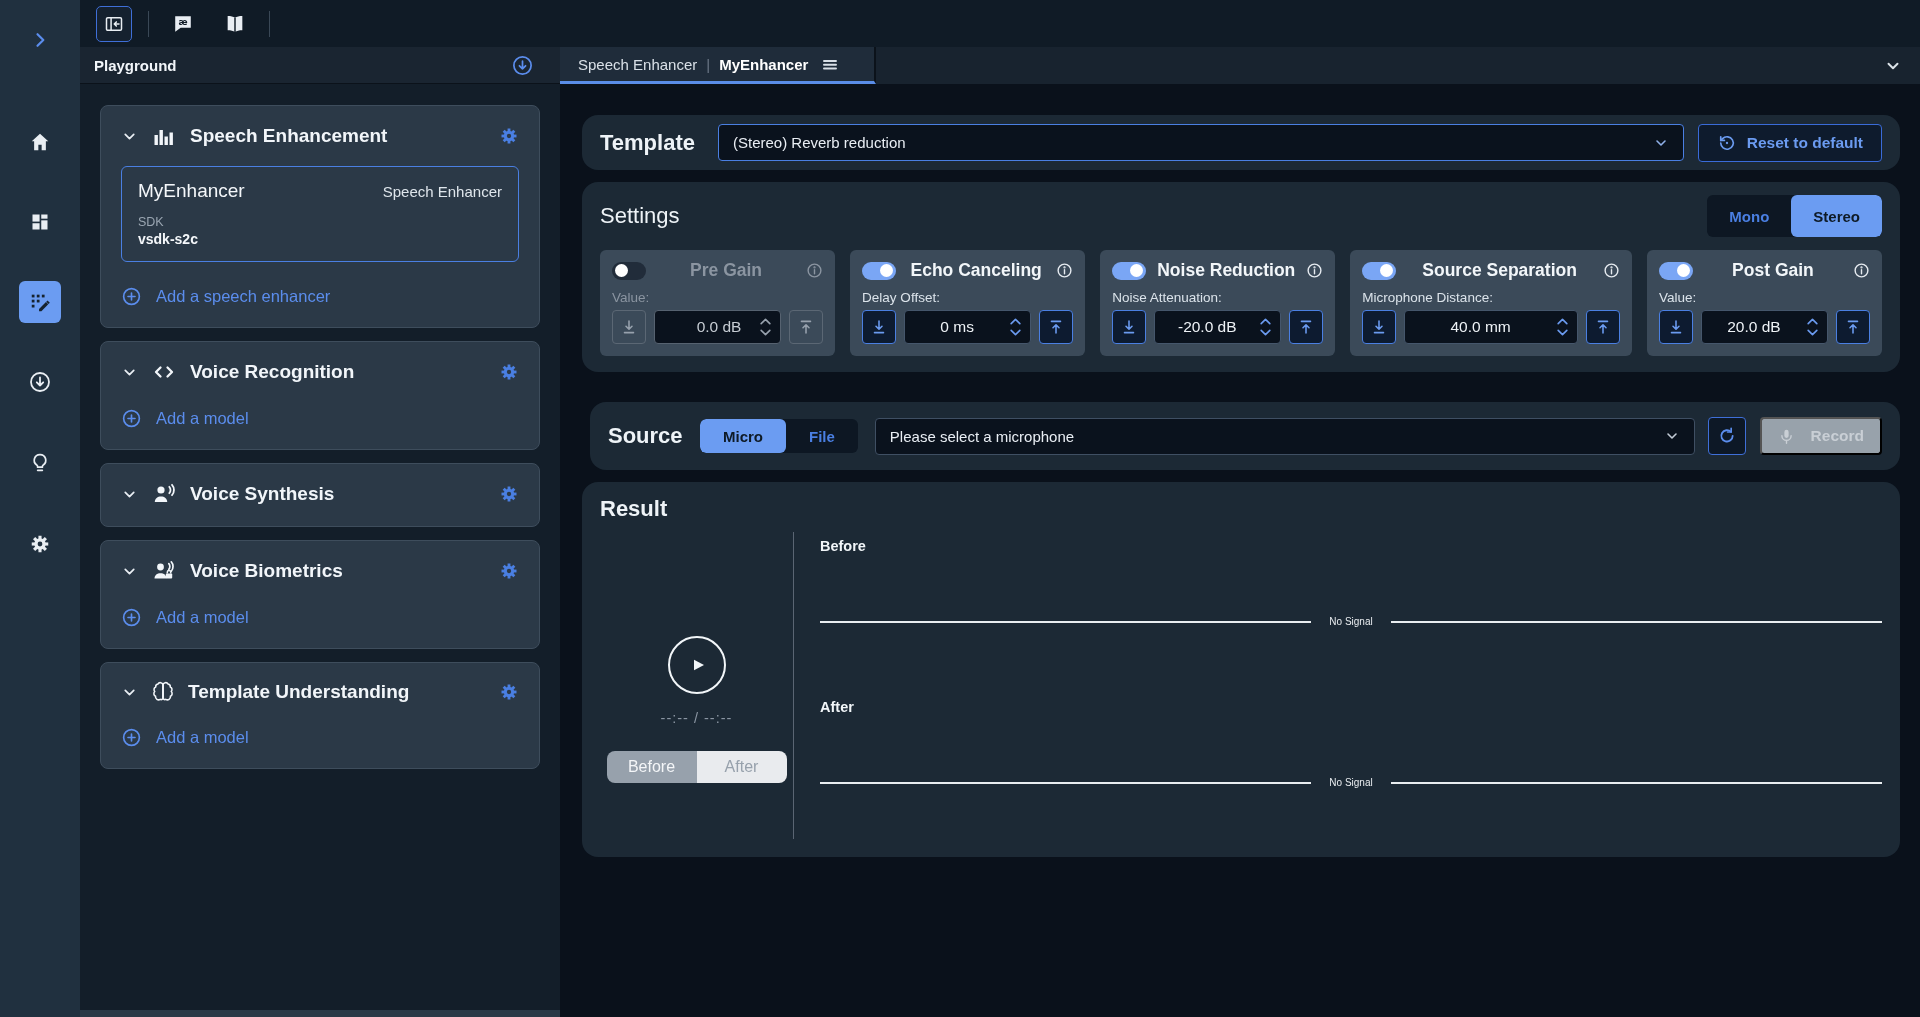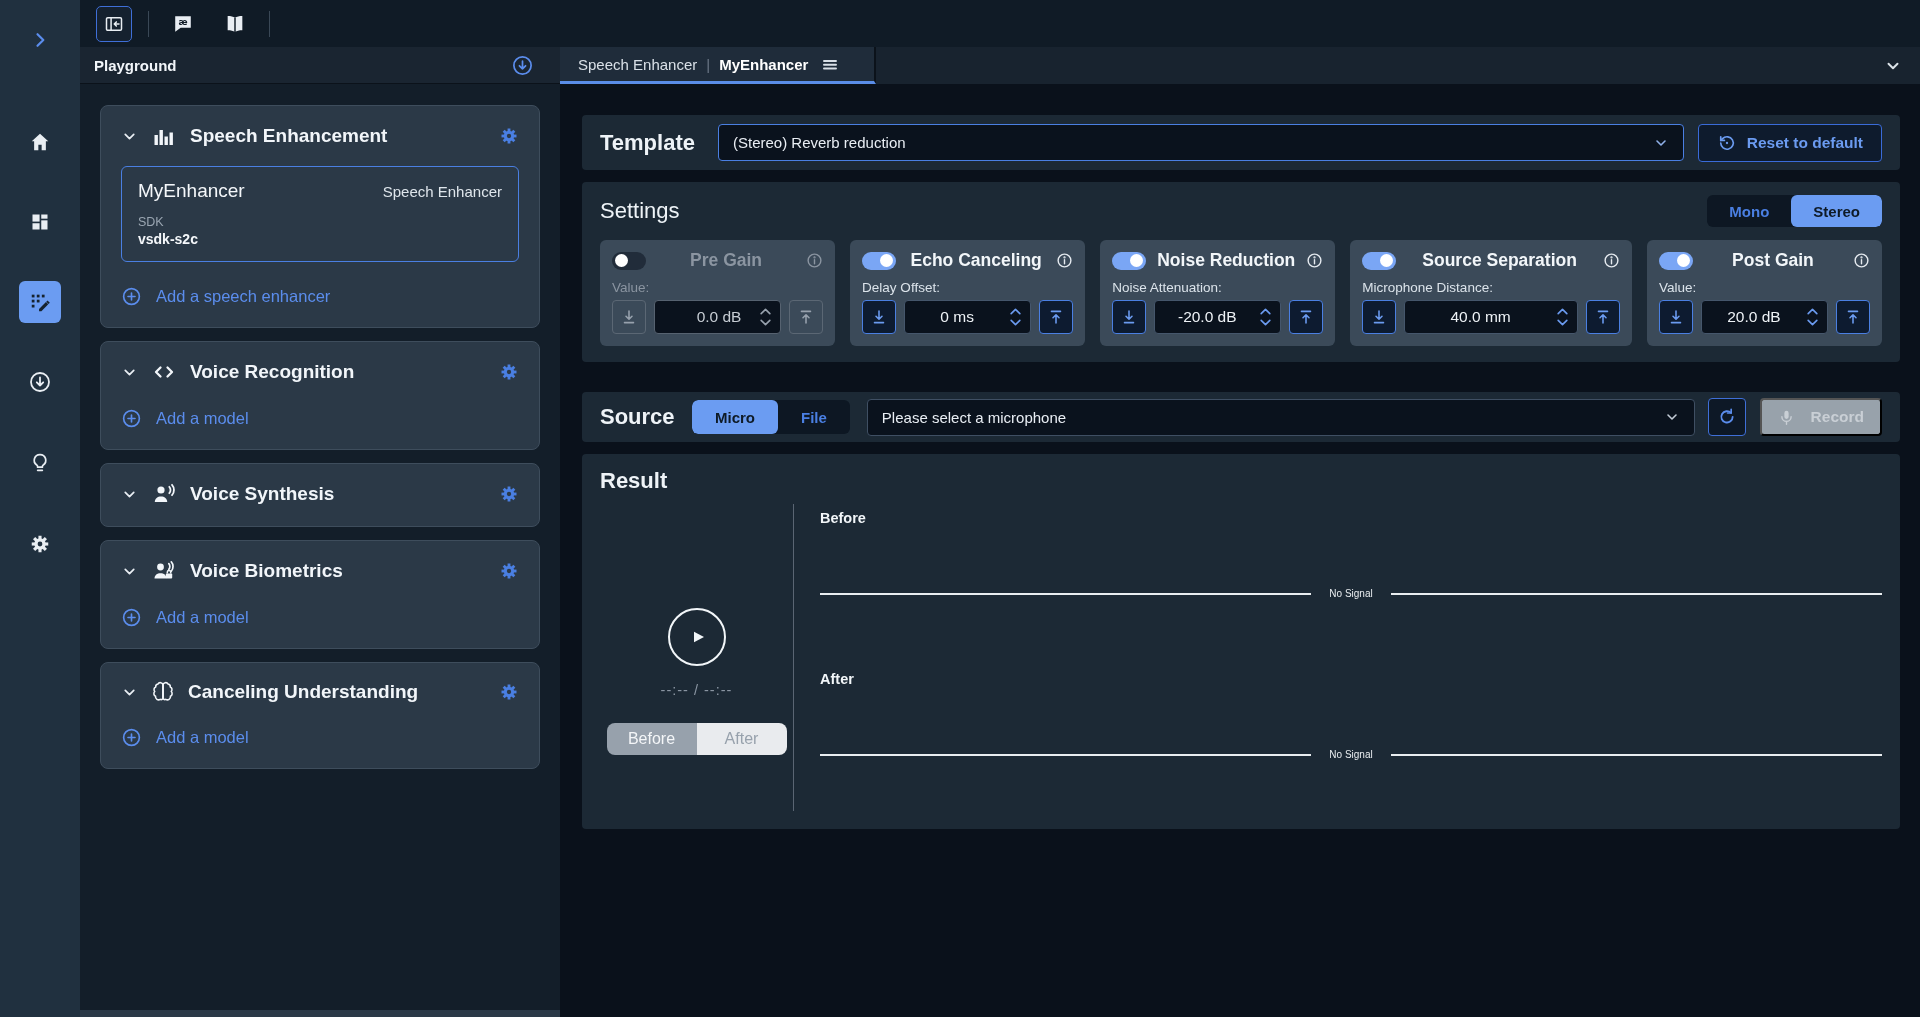--- a/index.html
+++ b/index.html
@@ -46,36 +46,36 @@
   .main { position:absolute; left:560px; top:47px; width:1360px; height:970px; background:#0a111b; }
   .tabbar { height:37px; background:#18232f; display:flex; align-items:stretch; position:relative; }
   .tab { width:316px; background:#1f2c3a; border-right:2px solid #0b121a; border-bottom:3px solid #5a8de8; display:flex; align-items:center; padding:0 14px 0 18px; gap:9px; cursor:pointer; }
   .tab-group { font-size:15px; color:#d9e0e7; }
   .tab-pipe { color:#6a7685; font-size:15px; }
   .tab-name { font-size:15px; font-weight:bold; color:#ffffff; }
   .tab-menu { color:#d9e0e7; margin-left:4px; cursor:pointer; }
   .tab-caret { position:absolute; right:18px; top:10px; color:#dce3e9; cursor:pointer; }
 
   .content { padding:0 20px 0 22px; }
-  .panel { background:#1c2935; border-radius:4px; }
+  .panel { background:#1c2935; border-radius:16px; }
 
   
   .tpl { margin-top:31px; height:55px; display:flex; align-items:center; padding:0 18px; }
   .tpl-label { font-size:22px; font-weight:bold; width:118px; }
   .select { height:37px; background:#0a121d; border-radius:4px; display:flex; align-items:center; padding:0 14px; font-size:15px; color:#e9eef4; cursor:pointer; }
   .select .sel-caret { margin-left:auto; color:#8fb0e8; }
   .tpl-select { flex:1; border:1px solid #4a7fe2; }
   .reset-btn { margin-left:14px; height:38px; padding:0 18px; border:1px solid #3a6bd8; border-radius:4px; background:#0e1b2d; color:#6b9bf0; font-size:15.5px; font-weight:bold; display:flex; align-items:center; gap:10px; cursor:pointer; }
 
   
   .settings { margin-top:12px; padding:13px 18px 16px 18px; }
   .set-head { display:flex; align-items:center; }
   .set-title { font-size:22px; font-weight:normal; flex:1; }
   .seg { display:flex; background:#0d1723; border-radius:6px; overflow:hidden; }
-  .seg-btn { height:32px; padding:0 22px; display:flex; align-items:center; font-size:15px; font-weight:bold; color:#4a7fe2; cursor:pointer; }
+  .seg-btn { height:42px; padding:0 22px; display:flex; align-items:center; font-size:15px; font-weight:bold; color:#4a7fe2; cursor:pointer; }
   .seg-btn.on { background:#6b9cf2; color:#0e1a26; border-radius:6px; }
   .cards { margin-top:13px; display:flex; gap:15px; }
   .scard { background:#3b4a59; border-radius:6px; padding:10px 12px 12px 12px; flex:1; }
   .scard.wide { flex:1.22; }
   .scard-head { display:flex; align-items:center; }
   .toggle { width:34px; height:18px; border-radius:9px; position:relative; cursor:pointer; flex:none; }
   .toggle.on { background:#7aa6f5; }
   .toggle.off { background:#212c3a; }
   .toggle .knob { width:13px; height:13px; border-radius:50%; background:#fff; position:absolute; top:2.5px; }
   .toggle.on .knob { right:3px; } .toggle.off .knob { left:3px; }
@@ -87,21 +87,21 @@
   .num-input { flex:1; height:34px; background:#0a121d; border:1px solid #45566b; border-radius:4px; display:flex; align-items:center; padding:0 8px 0 0; }
   .num-val { flex:1; text-align:center; font-size:15.5px; color:#eef2f6; }
   .spin { display:flex; flex-direction:column; gap:2px; color:#6b9bf0; cursor:pointer; }
   .scard.disabled .scard-title, .scard.disabled .scard-param, .scard.disabled .scard-info { color:#8b95a1; }
   .scard.disabled .mini-btn { border-color:#5b6774; color:#97a1ad; background:transparent; }
   .scard.disabled .num-input { border-color:#566270;padding-left:24px; }
   .scard.disabled .num-val { color:#c6ccd3; }
   .scard.disabled .spin { color:#97a1ad; }
 
   
-  .source { margin-top:30px; height:50px; display:flex; align-items:center; padding:0 18px; }
+  .source { margin-top:30px; height:68px; display:flex; align-items:center; padding:0 18px;margin-left:8px; }
   .src-label { font-size:22px; font-weight:bold; width:92px; }
   .src-seg { margin-right:17px; }
   .src-seg .seg-btn { padding:0 23px; height:34px; }
   .src-select { flex:1; border:1px solid #3f4f63; }
   .src-select .sel-caret { color:#c3ccd6; }
   .icon-btn { width:38px; height:38px; border:1px solid #3f6fd8; border-radius:4px; background:#0d1826; color:#5b8ded; display:flex; align-items:center; justify-content:center; margin-left:13px; cursor:pointer; }
   .record-btn { margin-left:14px; height:38px; padding:0 16px; background:#98a2ab; border-radius:4px; color:#c9cfd5; font-size:15.5px; font-weight:bold; display:flex; align-items:center; gap:16px; cursor:pointer; }
 
   
   .result { margin-top:12px; height:375px; padding:14px 18px 18px 18px; display:flex; flex-direction:column; }
@@ -403,21 +403,21 @@
               <path d="M6 9l6 6 6-6"></path>
             </svg>
           </span>
         <span class="sec-icon">
             <svg width="22" height="22" viewBox="0 0 24 24" fill="none" stroke="currentColor" stroke-width="1.7" stroke-linejoin="round">
               <path d="M12 4.5a3 3 0 0 0-5.6-1.2A3.1 3.1 0 0 0 4 6.5a3.2 3.2 0 0 0-1 5 3.2 3.2 0 0 0 .9 5.2A3.3 3.3 0 0 0 9 20c1.6.9 3-.4 3-1.8z"></path>
               <path d="M12 4.5a3 3 0 0 1 5.6-1.2A3.1 3.1 0 0 1 20 6.5a3.2 3.2 0 0 1 1 5 3.2 3.2 0 0 1-.9 5.2A3.3 3.3 0 0 1 15 20c-1.6.9-3-.4-3-1.8z"></path>
               <line x1="12" y1="4.5" x2="12" y2="18.2"></line>
             </svg>
           </span>
-        <span class="sec-title">Canceling Understanding</span>
+        <span class="sec-title">Template Understanding</span>
         <span class="sec-gear">
             <svg width="20" height="20" viewBox="0 0 24 24">
               <g stroke="currentColor" stroke-width="3.4">
                 <line x1="12" y1="3" x2="12" y2="21"></line>
                 <line x1="3" y1="12" x2="21" y2="12"></line>
                 <line x1="5.6" y1="5.6" x2="18.4" y2="18.4"></line>
                 <line x1="18.4" y1="5.6" x2="5.6" y2="18.4"></line>
               </g>
               <circle cx="12" cy="12" r="6.2" fill="currentColor"></circle>
               <circle cx="12" cy="12" r="2.6" fill="#2b3947"></circle>

